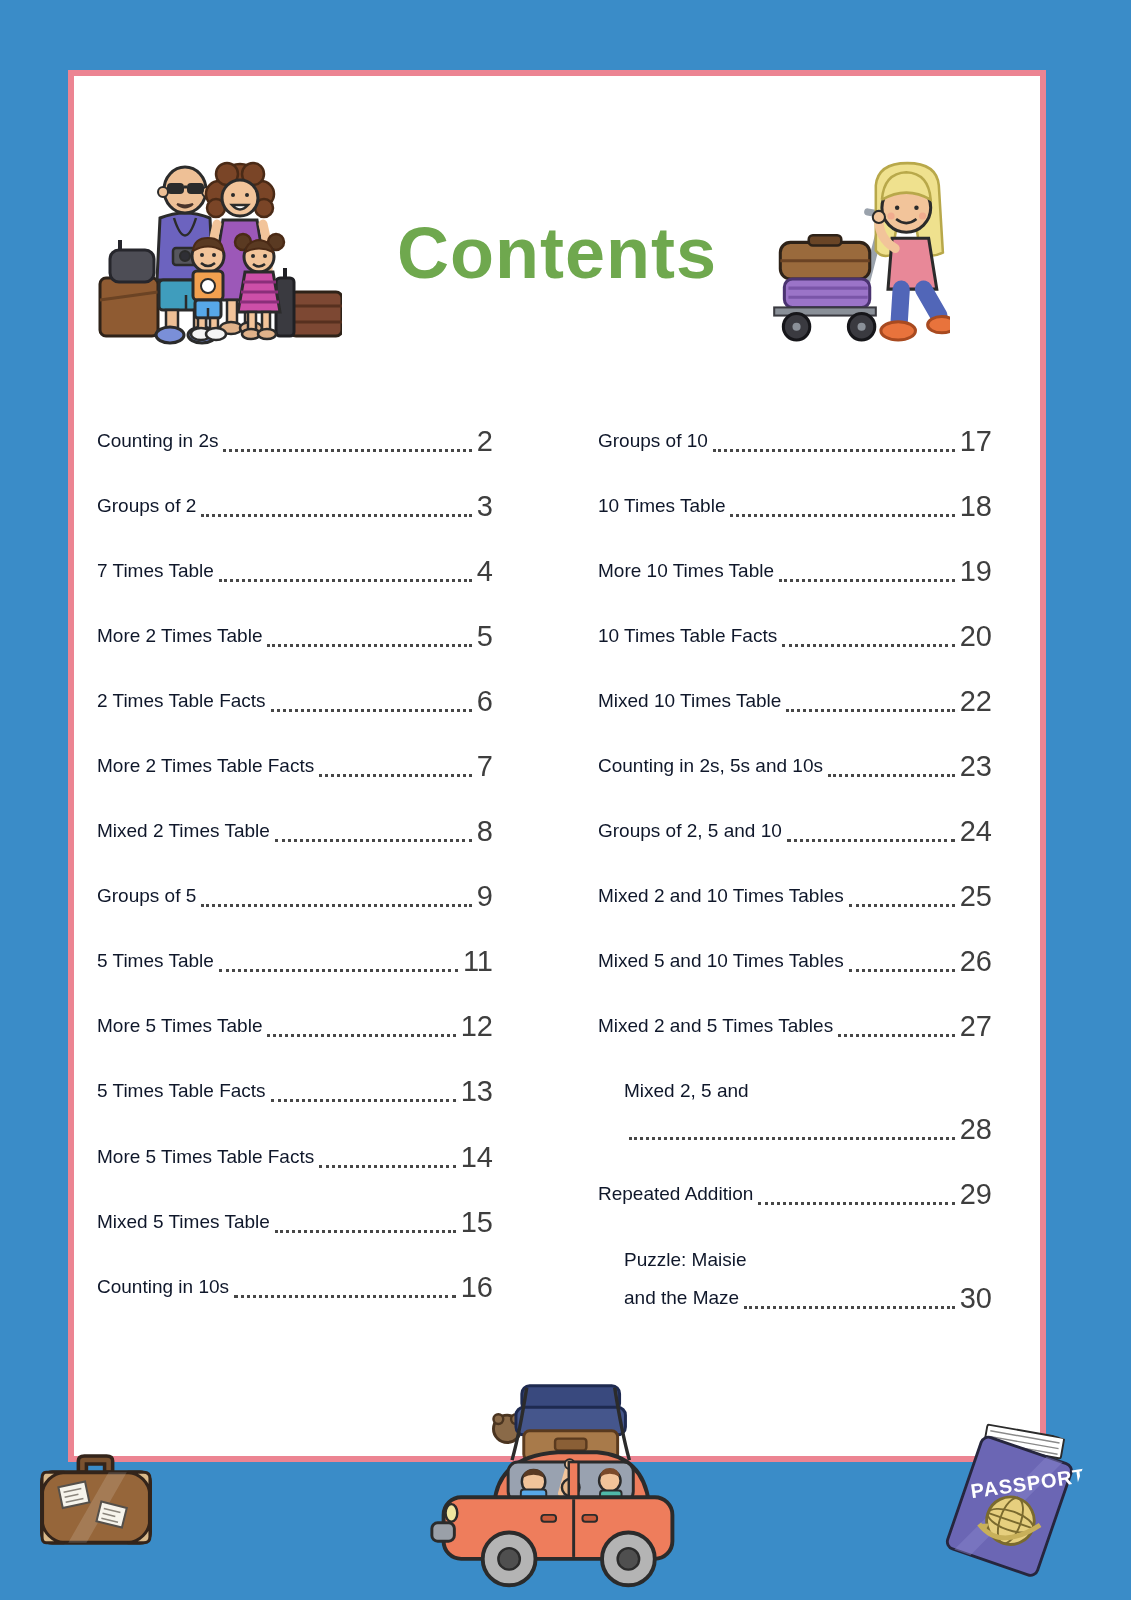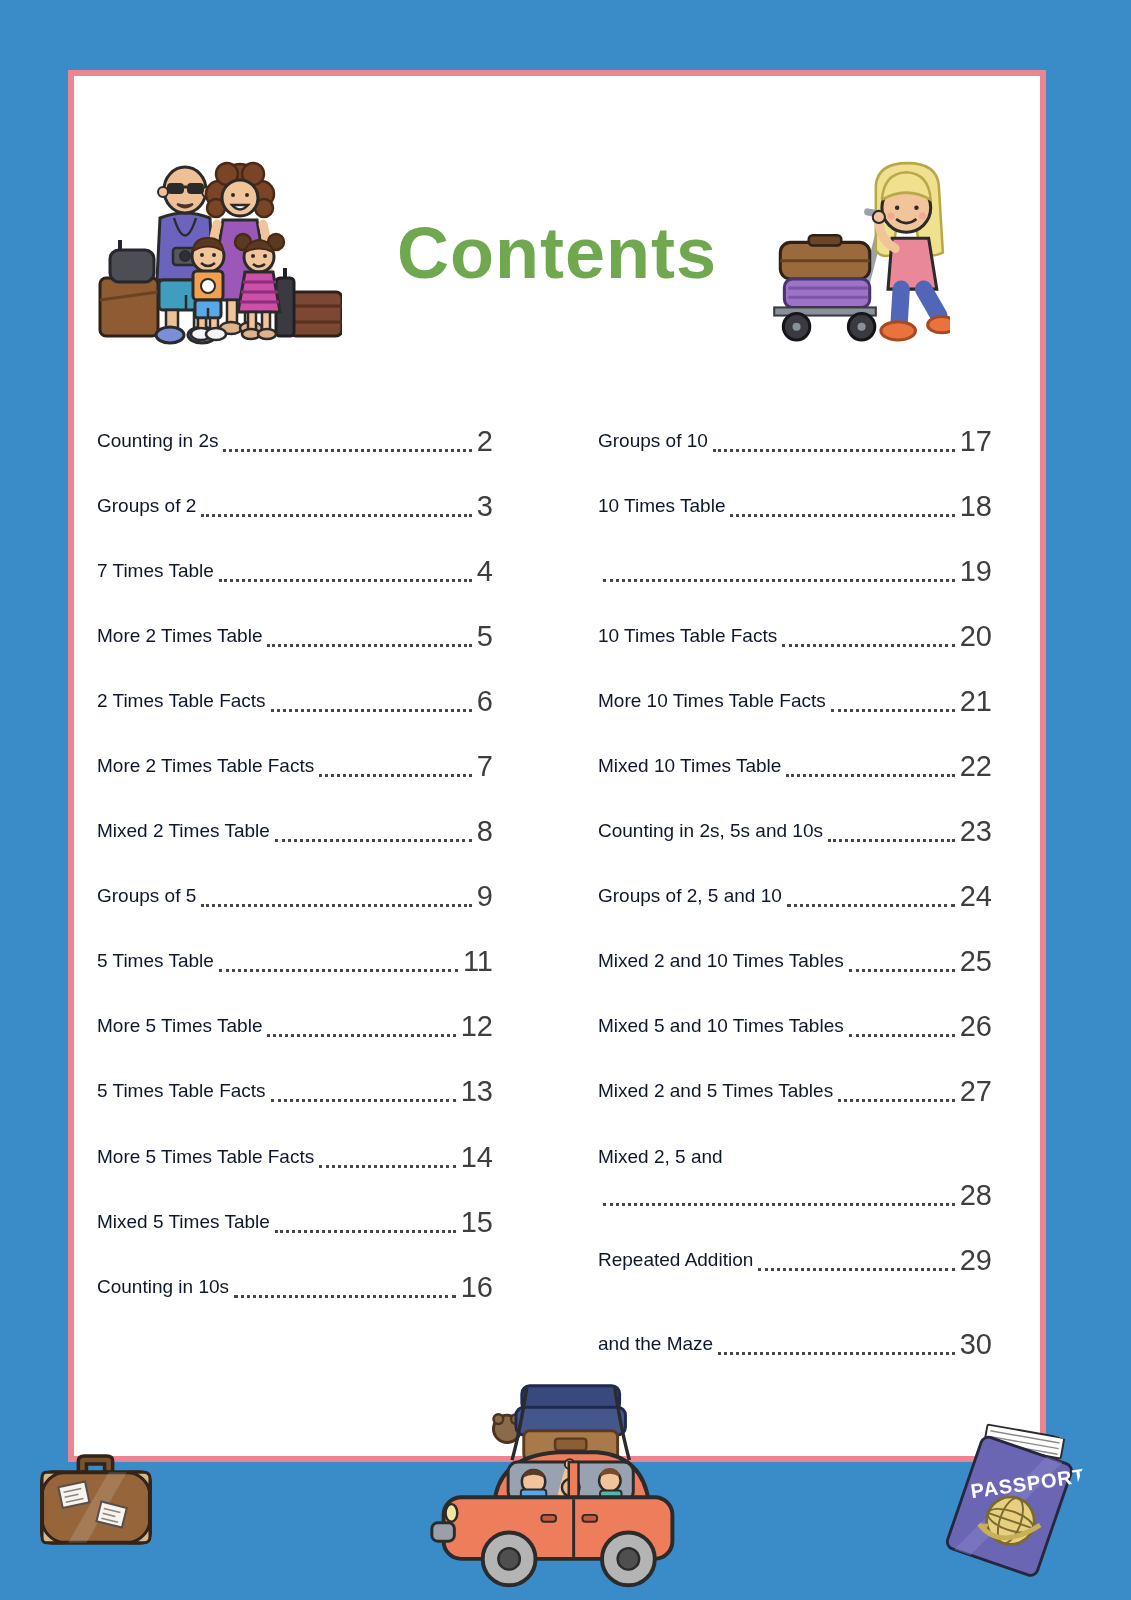--- a/index.html
+++ b/index.html
@@ -34,21 +34,21 @@
   #passport-illo { left:955px; top:1425px; width:114px; transform:rotate(19deg); }
 
   .toc-col { position:absolute; top:408px; z-index:2; }
   #toc-left  { left:97px;  width:396px; }
   #toc-right { left:598px; width:394px; }
 
   .toc-row {
     height:65.1px;
     display:flex; flex-direction:column; justify-content:center;
   }
-  .toc-row.two-line { height:103px; }
+  .toc-row.two-line { height:103px;margin-left:26px; }
   .toc-line { display:flex; align-items:flex-end; width:100%; height:38px; }
   .toc-line .label {
     white-space:nowrap;
     font-size:19px; color:#0f172a; line-height:38px;
   }
   .toc-line .dots {
     flex:1;
     border-bottom:3px dotted #474747;
     margin:0 3px 8px 5px;
     min-width:12px;
@@ -363,36 +363,30 @@
     </div>
     <div class="toc-row">
       <div class="toc-line">
         <span class="label">10 Times Table</span>
         <span class="dots"></span>
         <span class="pagenum">18</span>
       </div>
     </div>
     <div class="toc-row">
       <div class="toc-line">
+        <span class="label">More 10 Times Table</span>
         <span class="dots"></span>
         <span class="pagenum">19</span>
       </div>
     </div>
     <div class="toc-row">
       <div class="toc-line">
         <span class="label">10 Times Table Facts</span>
         <span class="dots"></span>
         <span class="pagenum">20</span>
-      </div>
-    </div>
-    <div class="toc-row">
-      <div class="toc-line">
-        <span class="label">More 10 Times Table Facts</span>
-        <span class="dots"></span>
-        <span class="pagenum">21</span>
       </div>
     </div>
     <div class="toc-row">
       <div class="toc-line">
         <span class="label">Mixed 10 Times Table</span>
         <span class="dots"></span>
         <span class="pagenum">22</span>
       </div>
     </div>
     <div class="toc-row">
@@ -440,19 +434,22 @@
       </div>
     </div>
     <div class="toc-row">
       <div class="toc-line">
         <span class="label">Repeated Addition</span>
         <span class="dots"></span>
         <span class="pagenum">29</span>
       </div>
     </div>
     <div class="toc-row two-line">
+      <div class="toc-line no-leader">
+        <span class="label">Puzzle: Maisie</span>
+      </div>
       <div class="toc-line">
         <span class="label">and the Maze</span>
         <span class="dots"></span>
         <span class="pagenum">30</span>
       </div>
     </div>
   </div>
 
 </body></html>

